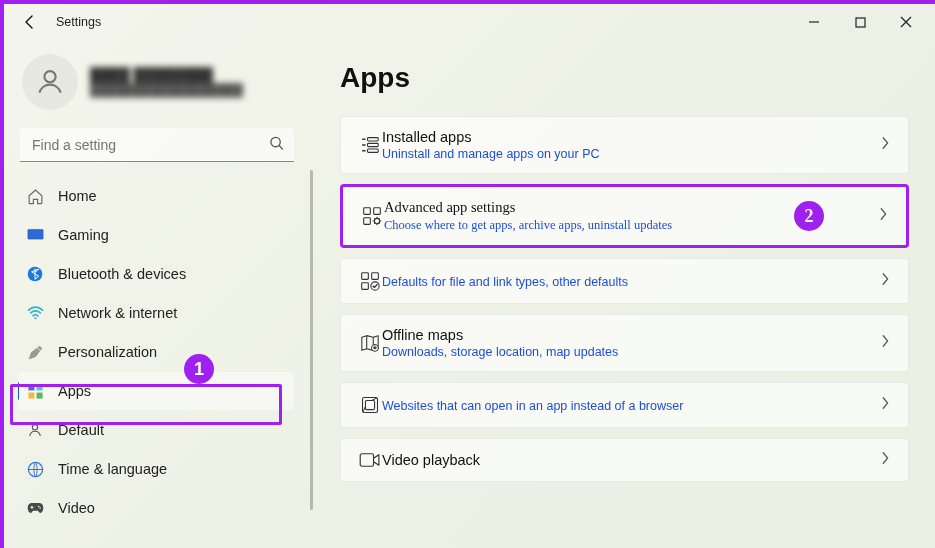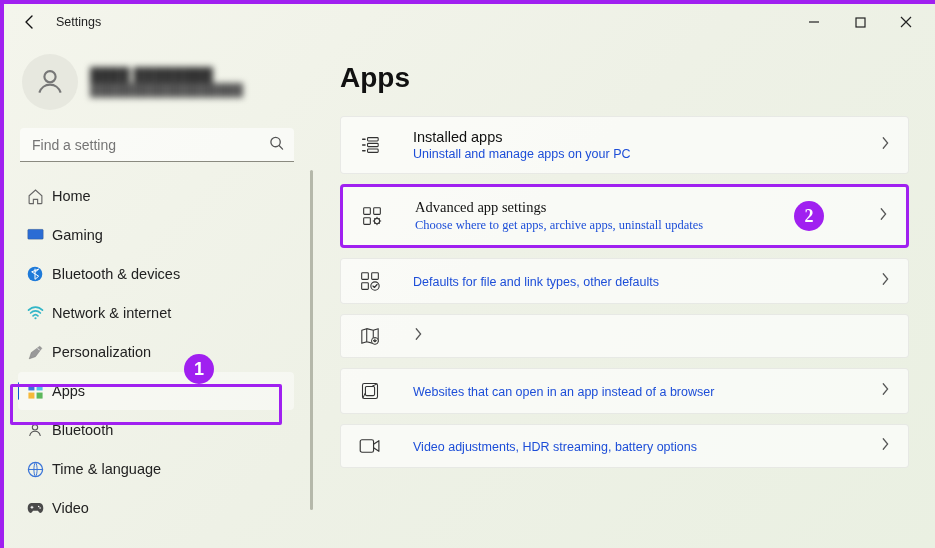--- a/index.html
+++ b/index.html
@@ -79,21 +79,21 @@
     color:#333;
     outline:none;
   }
   .search .icon {
     position:absolute; right:10px; top:50%; transform:translateY(-50%);
     color:#555;
   }
 
   .nav { overflow-y:auto; flex:1; padding-right:6px; position:relative; }
   .nav-item {
-    display:flex; align-items:center; gap:8px;
+    display:flex; align-items:center; gap:14px;
     height:38px;
     padding:0 10px 0 8px;
     border-radius:4px;
     font-size:14.5px;
     color:#222;
     margin:1px 4px 1px 0;
     position:relative;
   }
   .nav-item.selected { background: rgba(255,255,255,0.45); }
   .nav-item.selected::before {
@@ -117,21 +117,21 @@
     margin: 0 0 22px 0;
   }
 
   .card {
     background: rgba(255,255,255,0.65);
     border: 1px solid rgba(0,0,0,0.07);
     border-radius:4px;
     display:flex; align-items:center;
     padding: 12px 18px;
     margin-bottom:10px;
-    gap:32px;
+    gap:1px;
     position:relative;
   }
   .card-icon {
     width:22px; color:#333;
     display:flex; align-items:center; justify-content:center;
   }
   .card-text { flex:1; }
   .card-title { font-size:14.5px; color:#111; }
   .card-sub { font-size:12.5px; color:#1d4ed8; margin-top:2px; }
   .chevron { color:#555; }
@@ -272,21 +272,21 @@
           </span>
         <span>Apps</span>
       </div>
       <div class="nav-item">
         <span class="nav-icon">
             <svg width="16" height="16" viewBox="0 0 24 24">
               <circle cx="12" cy="8" r="4" stroke="#555" stroke-width="1.6" fill="none"></circle>
               <path d="M4 21c1-4.5 4.5-7 8-7s7 2.5 8 7" stroke="#555" stroke-width="1.6" fill="none"></path>
             </svg>
           </span>
-        <span>Bluetooth</span>
+        <span>Default</span>
       </div>
       <div class="nav-item">
         <span class="nav-icon">
             <svg width="17" height="17" viewBox="0 0 24 24">
               <circle cx="12" cy="12" r="10" stroke="#3a74d8" stroke-width="1.8" fill="none"></circle>
               <path d="M2 12h20M12 2c3 3 3 17 0 20M12 2c-3 3-3 17 0 20" stroke="#3a74d8" stroke-width="1.4" fill="none"></path>
             </svg>
           </span>
         <span>Time &amp; language</span>
       </div>
@@ -368,20 +368,24 @@
     </div>
 
     <div class="card">
       <div class="card-icon">
         <svg width="20" height="18" viewBox="0 0 24 22">
             <path d="M2 4l6-2 8 2 6-2v16l-6 2-8-2-6 2V4z M8 2v16 M16 4v16" stroke="#333" stroke-width="1.3" fill="none" stroke-linejoin="round"></path>
             <circle cx="18" cy="17" r="4.2" fill="#f8f9f3" stroke="#333" stroke-width="1.2"></circle>
             <path d="M18 14.5v3.5M16.3 16.5l1.7 1.5 1.7-1.5" stroke="#333" stroke-width="1.3" fill="none" stroke-linecap="round" stroke-linejoin="round"></path>
           </svg>
       </div>
+      <div class="card-text">
+        <div class="card-title">Offline maps</div>
+        <div class="card-sub">Downloads, storage location, map updates</div>
+      </div>
       <div class="chevron"><svg width="10" height="14" viewBox="0 0 10 16">
             <path d="M3 2l5 6-5 6" stroke="#555" stroke-width="1.4" fill="none" stroke-linecap="round"></path>
           </svg></div>
     </div>
 
     <div class="card">
       <div class="card-icon">
         <svg width="20" height="20" viewBox="0 0 24 24">
             <rect x="3" y="3" width="18" height="18" rx="2" stroke="#333" stroke-width="1.3" fill="none"></rect>
             <rect x="6.5" y="6.5" width="11" height="11" rx="1.5" stroke="#333" stroke-width="1.3" fill="none"></rect>
@@ -397,21 +401,21 @@
     </div>
 
     <div class="card">
       <div class="card-icon">
         <svg width="22" height="16" viewBox="0 0 24 18">
             <rect x="1" y="2" width="15" height="14" rx="2" stroke="#333" stroke-width="1.3" fill="none"></rect>
             <path d="M16 7l6-4v12l-6-4" stroke="#333" stroke-width="1.3" fill="none" stroke-linejoin="round"></path>
           </svg>
       </div>
       <div class="card-text">
-        <div class="card-sub">Video adjustments, HDR streaming, battery options</div>
+        <div class="card-title">Video playback</div>
       </div>
       <div class="chevron"><svg width="10" height="14" viewBox="0 0 10 16">
             <path d="M3 2l5 6-5 6" stroke="#555" stroke-width="1.4" fill="none" stroke-linecap="round"></path>
           </svg></div>
     </div>
 
   </div>
 </div>
 
 </body></html>

